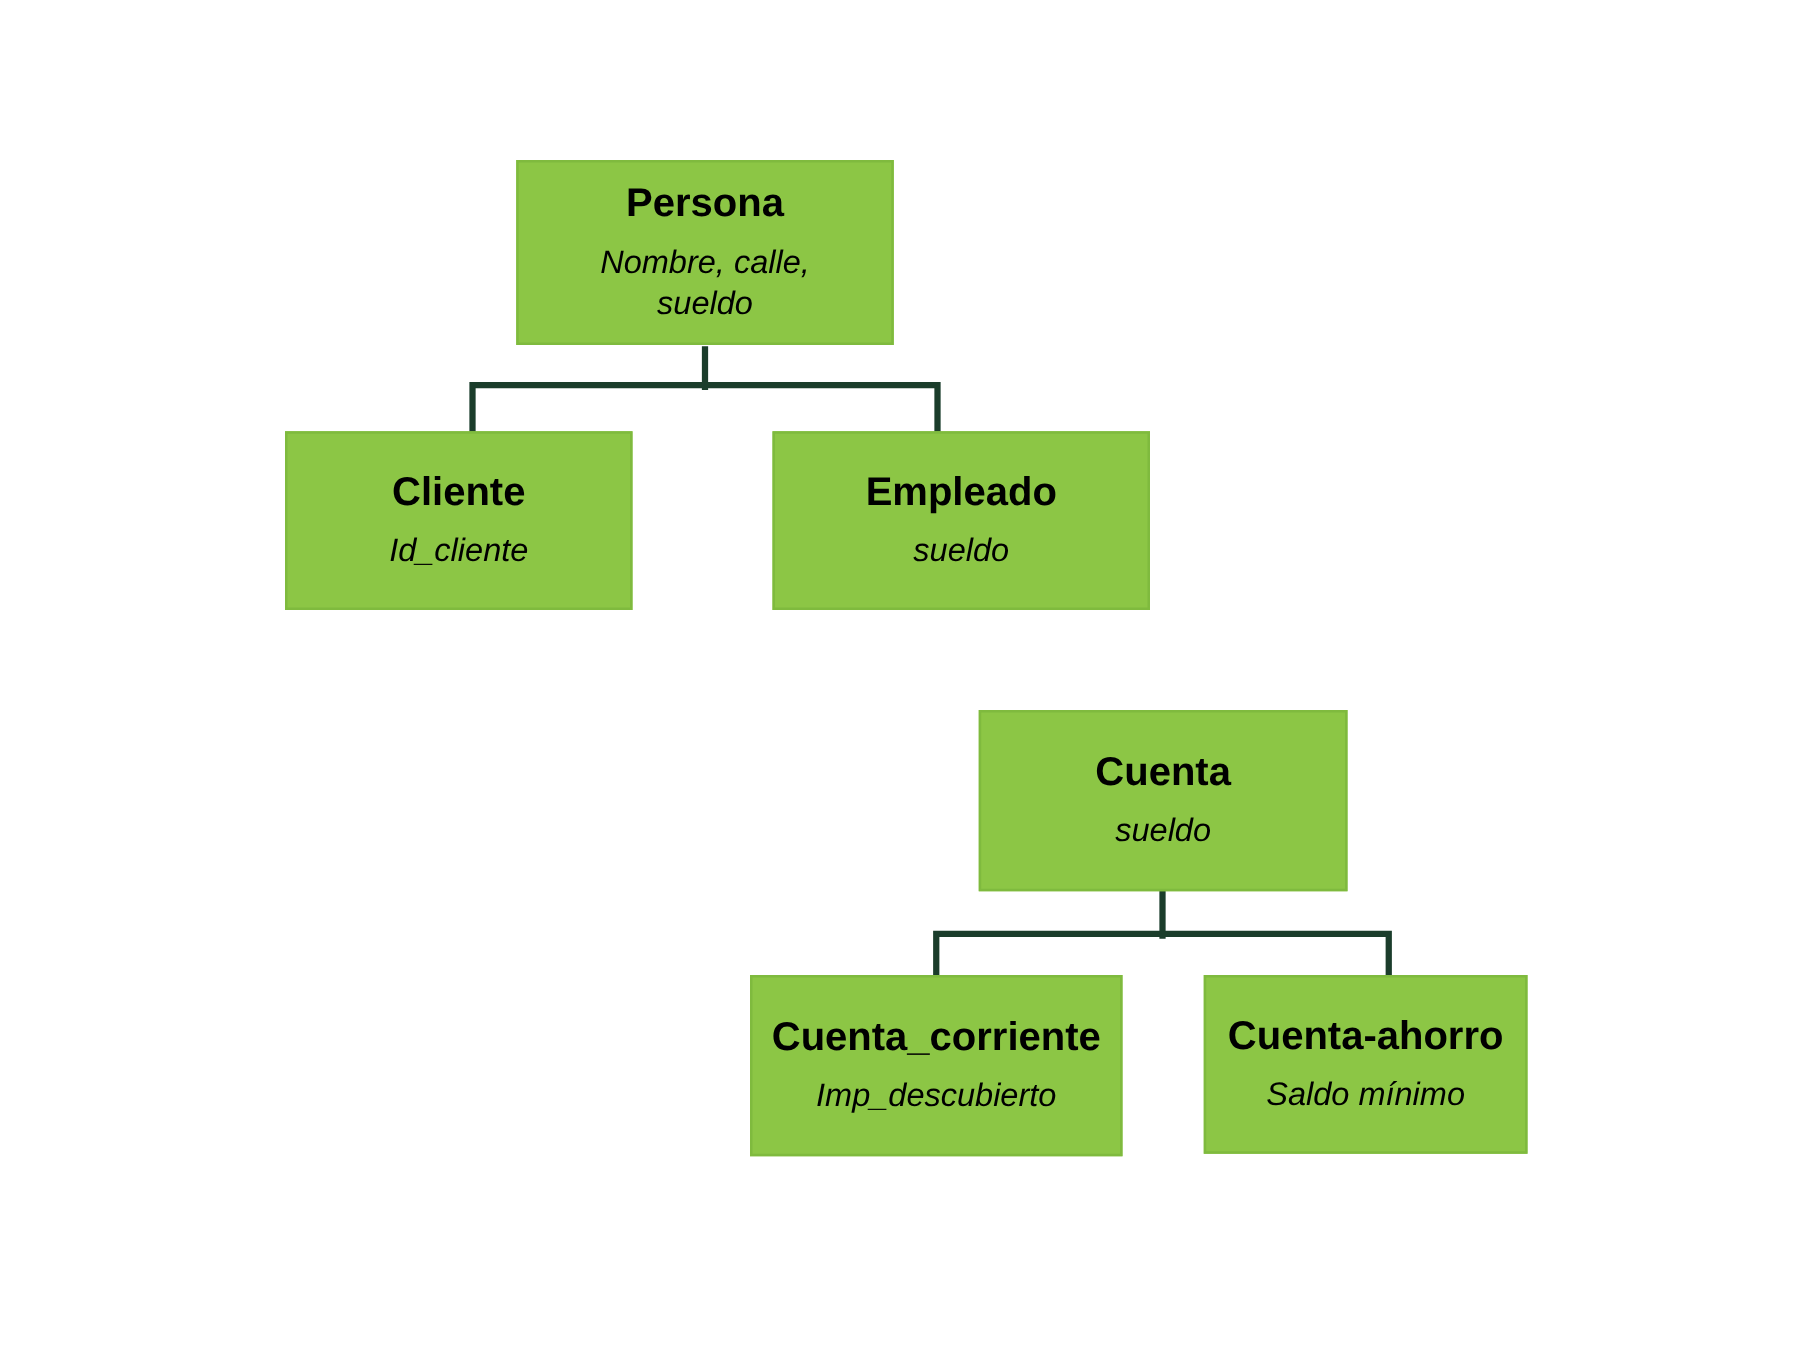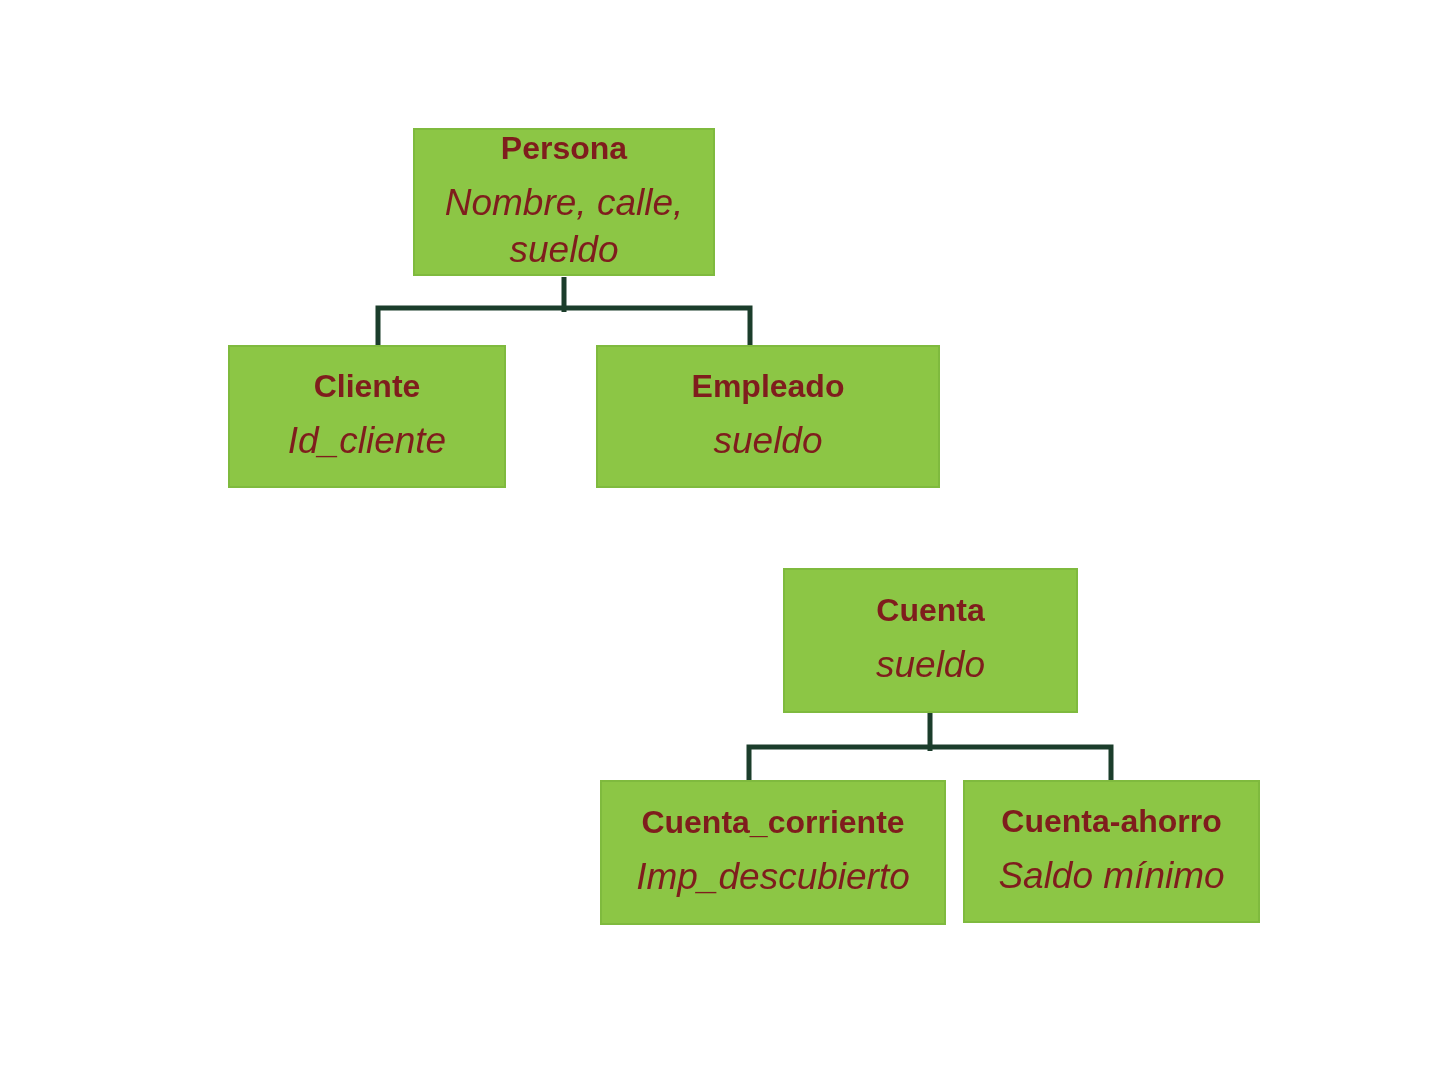--- a/index.html
+++ b/index.html
@@ -25,51 +25,51 @@
     top: 0;
     width: 1440px;
     height: 1080px;
     pointer-events: none;
   }
   .node {
     position: absolute;
     box-sizing: border-box;
     background: #8cc645;
     border: 2px solid #7fba3e;
-    color: #7f1d1d;
+    color: #000000;
     display: flex;
     flex-direction: column;
     justify-content: center;
     align-items: center;
     text-align: center;
     row-gap: 12px;
   }
   .node-title {
     font-weight: bold;
     font-size: 32px;
     line-height: 1.15;
     white-space: nowrap;
   }
   .node-attrs {
     font-style: italic;
-    font-size: 37px;
+    font-size: 26px;
     line-height: 1.28;
   }
   .node-attrs span { display: block; }
 
   
   [data-name="node-cliente"] .node-attrs { font-weight: normal; }
 
   
   .n-persona   { left: 413px; top: 128px; width: 302px; height: 148px; }
   .n-cliente   { left: 228px; top: 345px; width: 278px; height: 143px; }
-  .n-empleado  { left: 596px; top: 345px; width: 344px; height: 143px; }
+  .n-empleado  { left: 618px; top: 345px; width: 302px; height: 143px; }
   .n-cuenta    { left: 783px; top: 568px; width: 295px; height: 145px; align-items: center; }
-  .n-corriente { left: 600px; top: 780px; width: 346px; height: 145px; }
-  .n-ahorro    { left: 963px; top: 780px; width: 297px; height: 143px; }
+  .n-corriente { left: 600px; top: 780px; width: 298px; height: 145px; }
+  .n-ahorro    { left: 963px; top: 780px; width: 259px; height: 143px; }
 </style>
 </head>
 <body>
 
 <div class="canvas" data-name="diagram-canvas">
 
   <svg class="connectors" data-name="connector-lines" viewBox="0 0 1440 1080" xmlns="http://www.w3.org/2000/svg">
     <path data-name="persona-tree-connector" d="M564 277 L564 312 M378 346 L378 308 L750 308 L750 346" fill="none" stroke-width="5" stroke="#1b3d2b"></path>
     <path data-name="cuenta-tree-connector" d="M930 712 L930 751 M749 781 L749 747 L1111 747 L1111 781" fill="none" stroke-width="5" stroke="#1b3d2b"></path>
   </svg>

